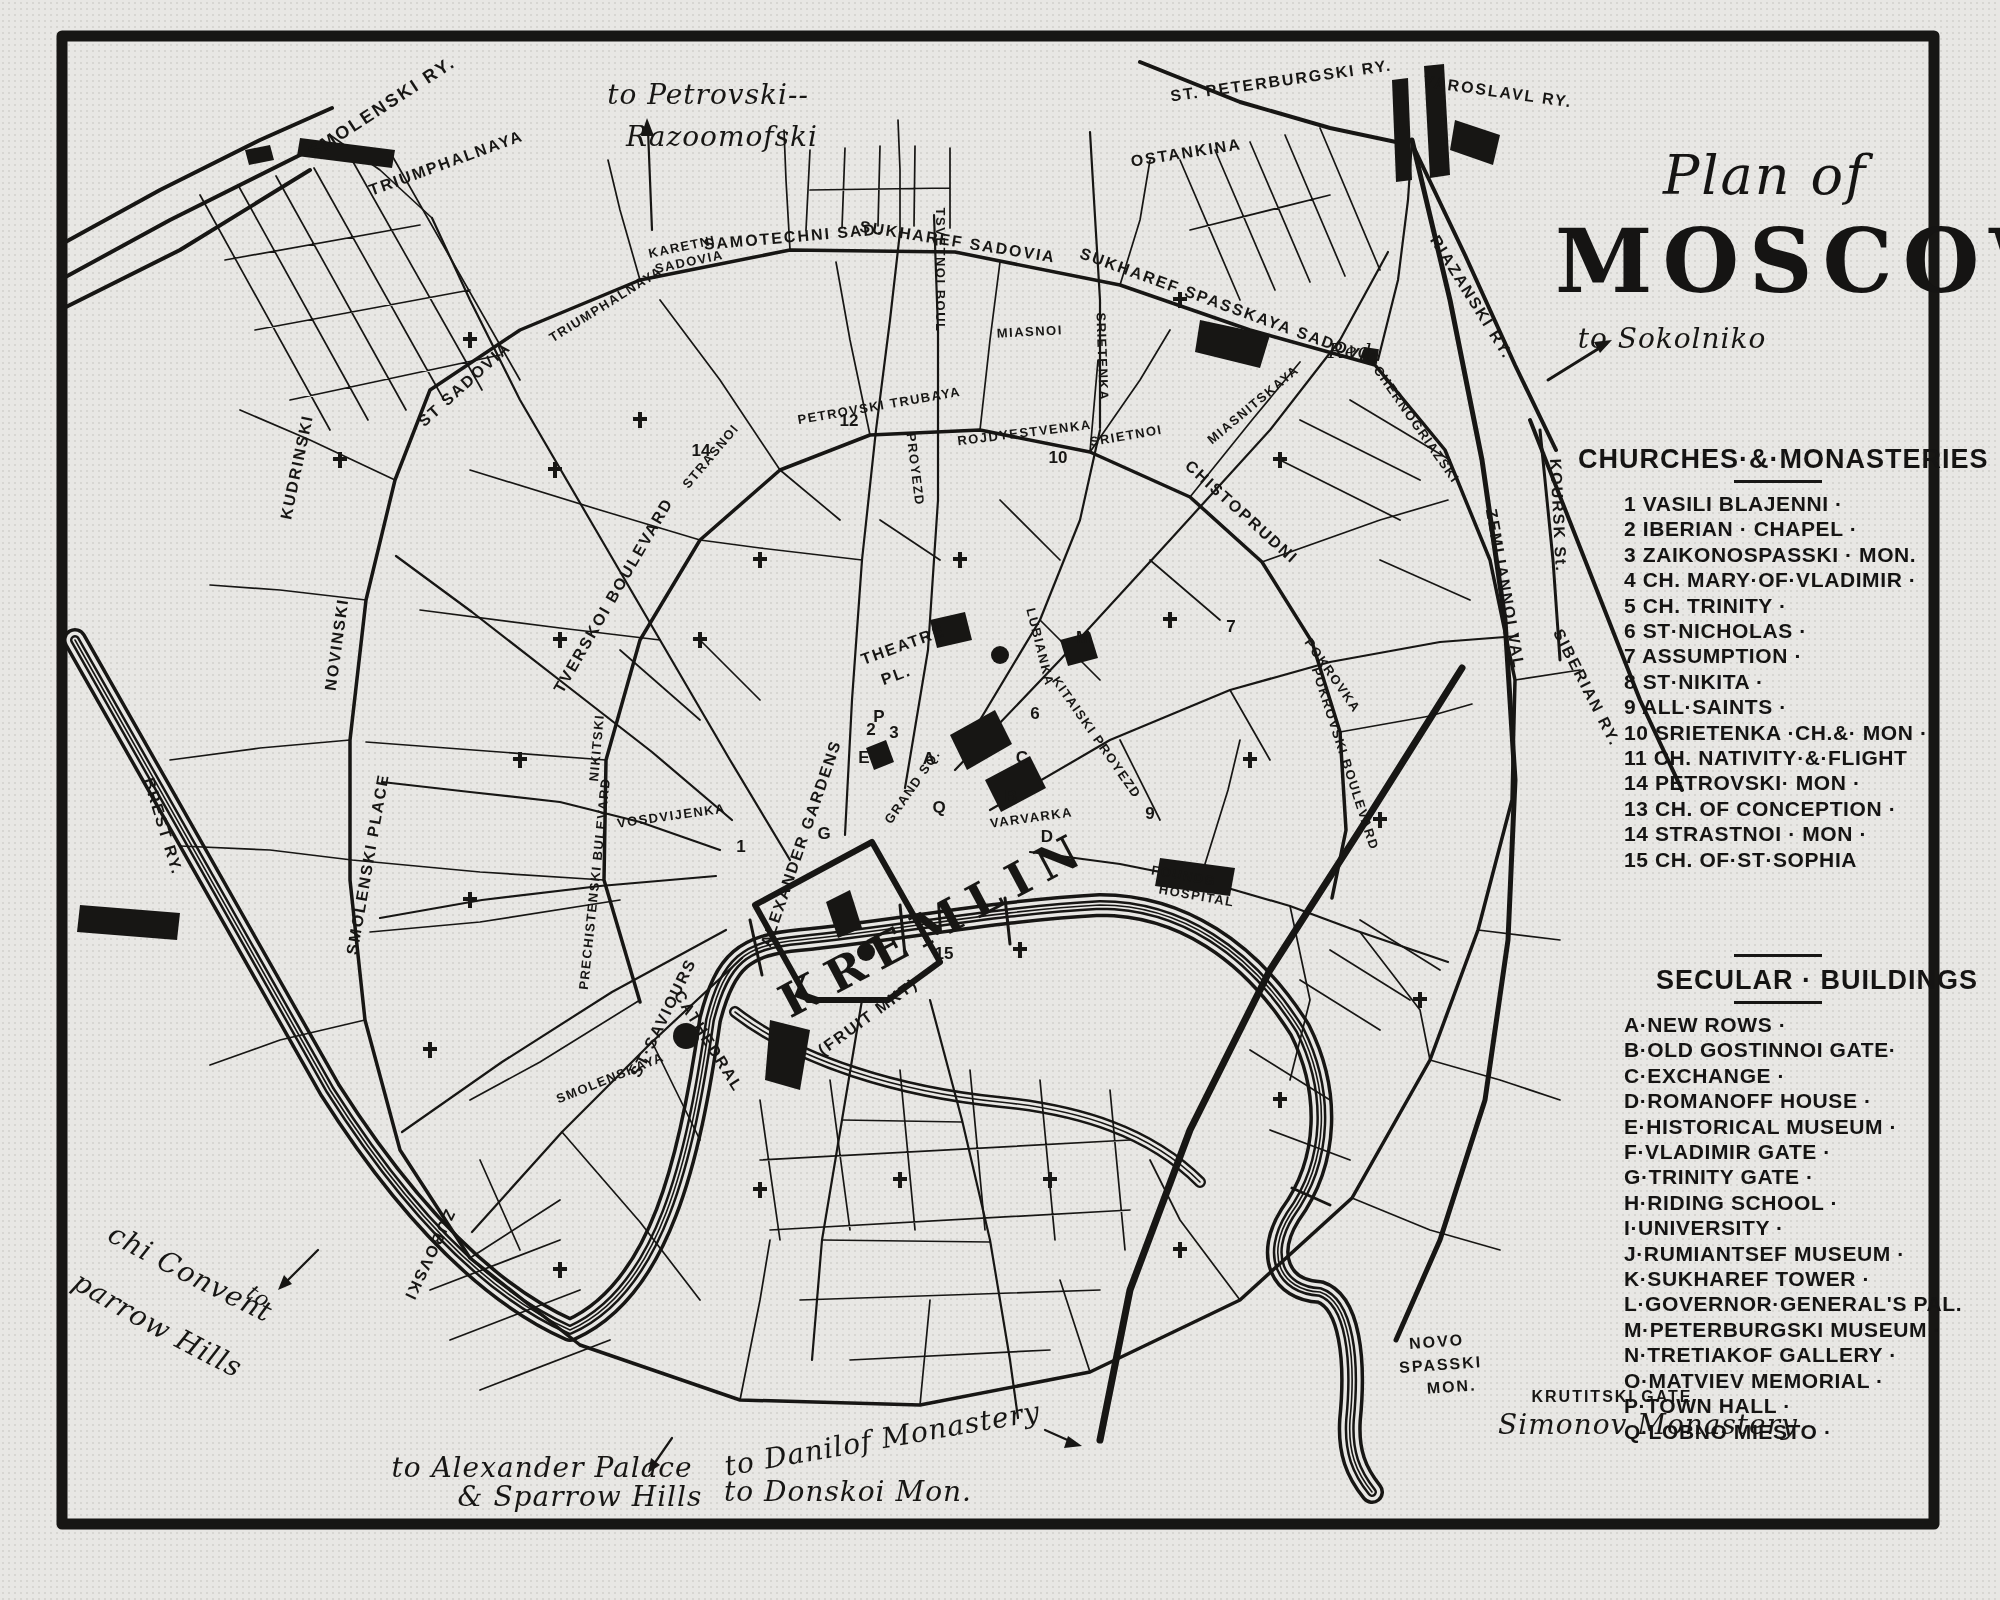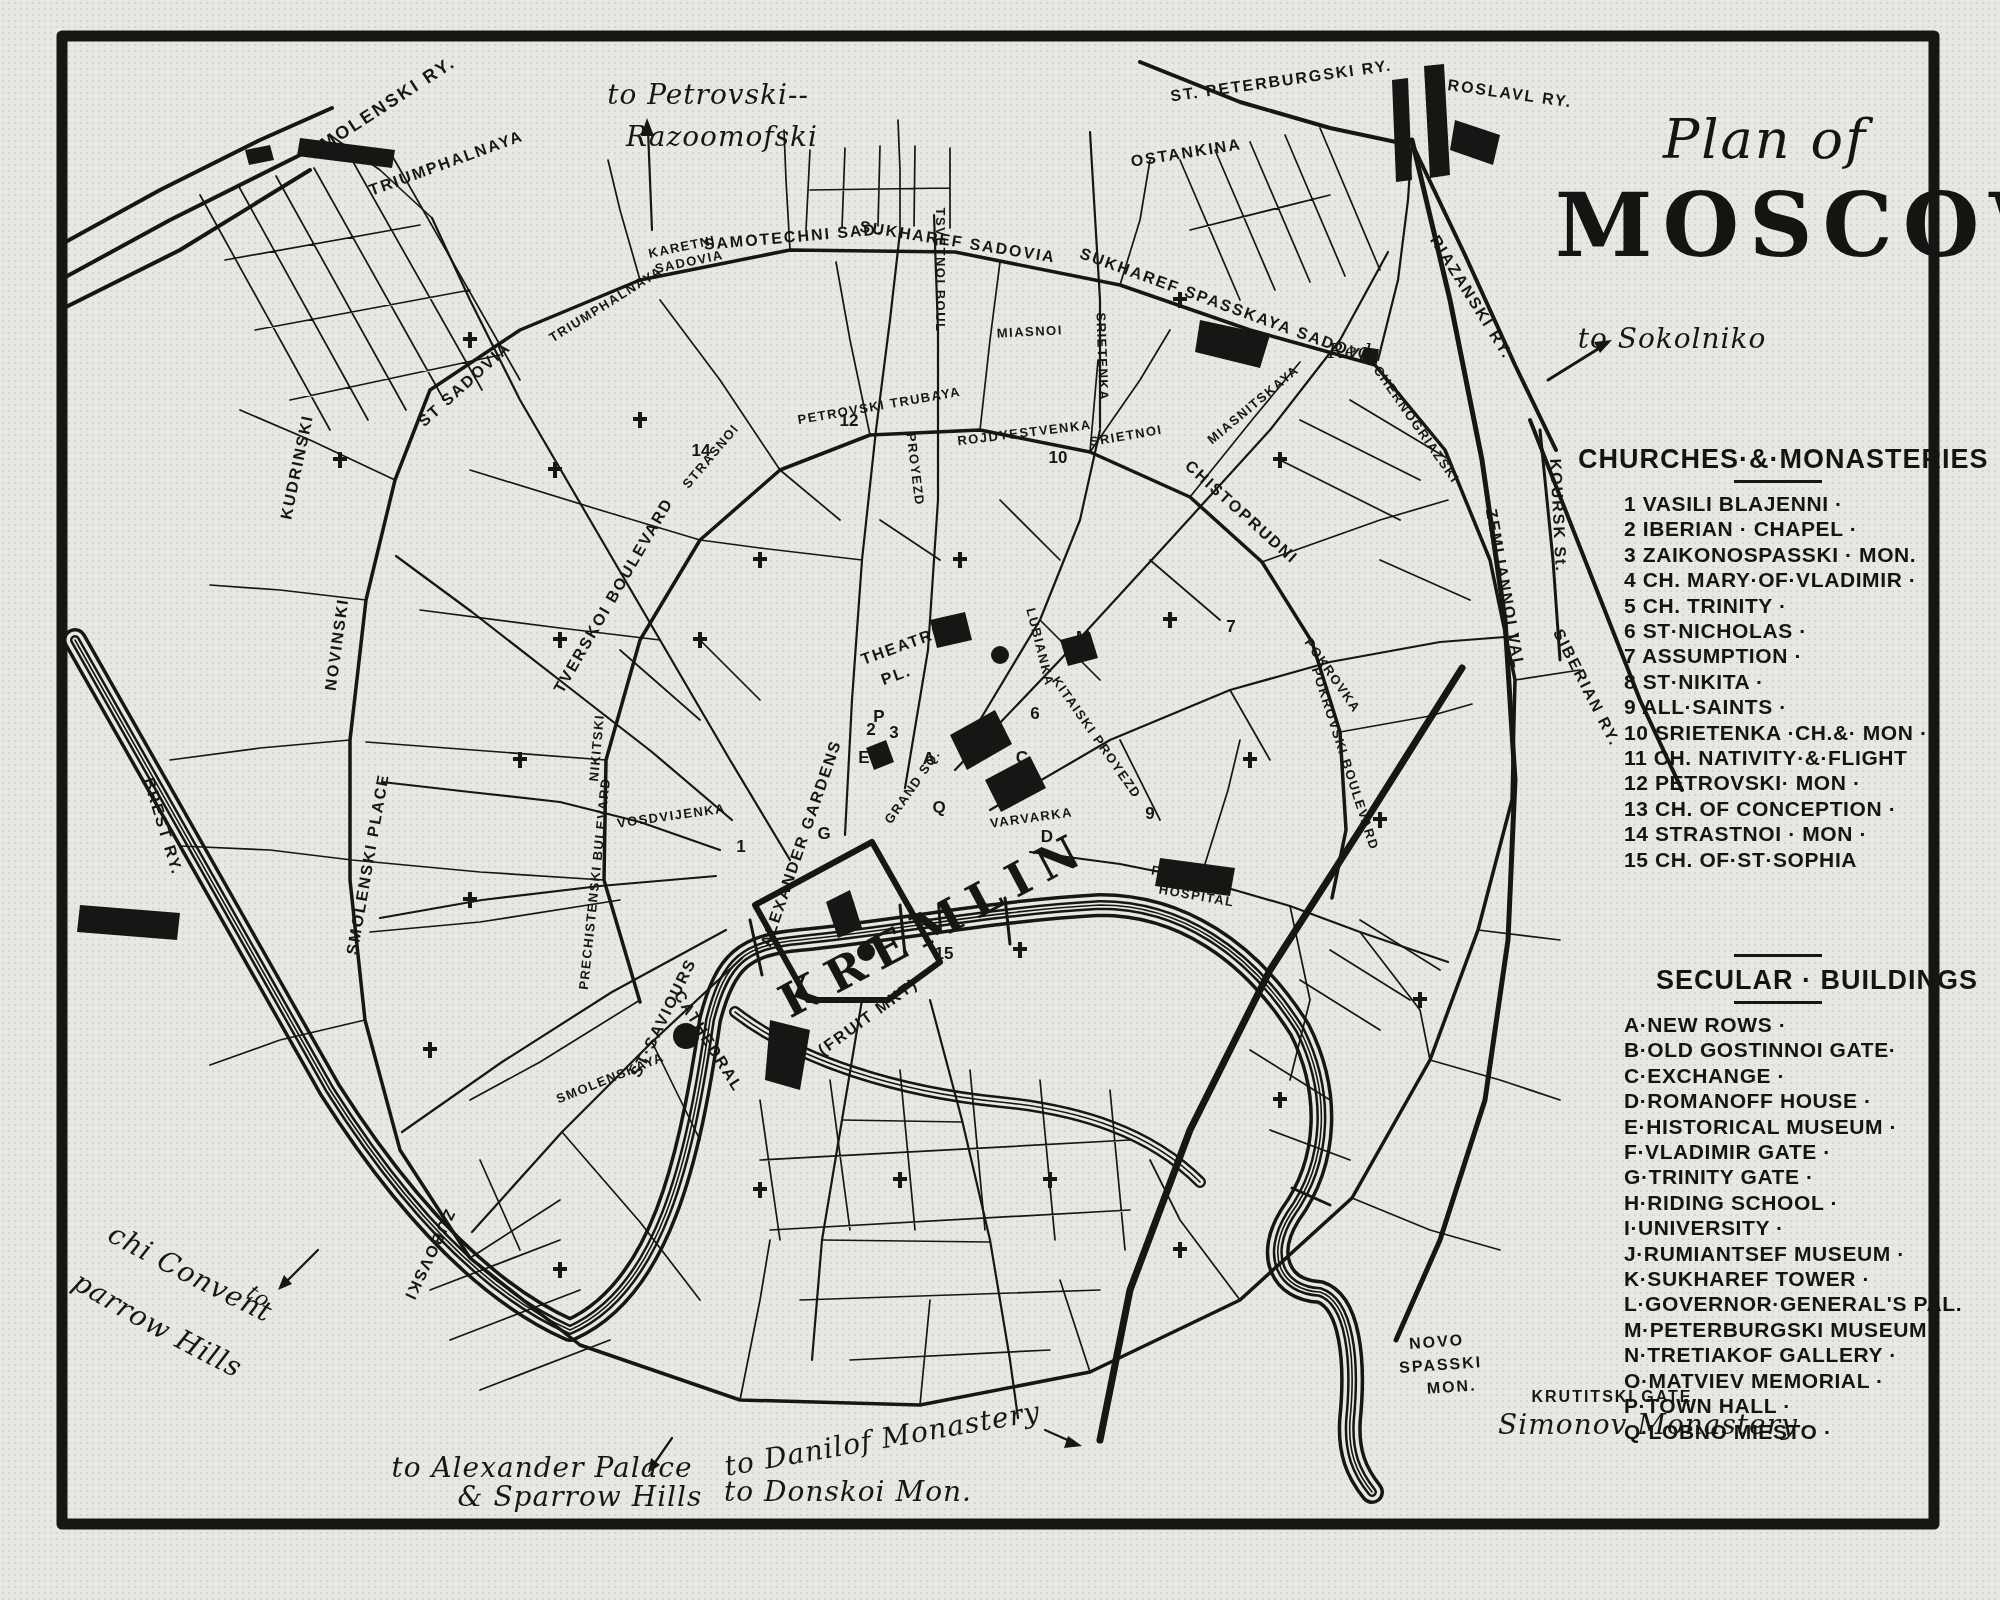--- a/index.html
+++ b/index.html
@@ -25,21 +25,21 @@
   .sm  {font:700 18px "Liberation Sans",sans-serif;letter-spacing:2.5px;text-anchor:middle;}
   .smp {font:700 16px "Liberation Sans",sans-serif;letter-spacing:2px;text-anchor:middle;}
   .tny {font:700 13px "Liberation Sans",sans-serif;letter-spacing:1.5px;text-anchor:middle;}
   .big {font:700 46px "DejaVu Serif",serif;letter-spacing:12px;text-anchor:middle;}
   .hand{font:italic 28px "DejaVu Serif",serif;letter-spacing:1px;text-anchor:middle;}
   .hands{font:italic 21px "DejaVu Serif",serif;letter-spacing:1px;text-anchor:middle;}
   .mark{font:700 17px "Liberation Sans",sans-serif;text-anchor:middle;}
   
   .overlay{position:absolute;pointer-events:none;}
   #title{left:1555px;top:108px;width:420px;text-align:center;}
-  #title .t1{font:italic 54px "DejaVu Serif",serif;letter-spacing:2px;}
+  #title .t1{font:italic 54px "DejaVu Serif",serif;letter-spacing:2px;margin-top:36px;}
   #title .t2{font:700 88px "DejaVu Serif",serif;letter-spacing:10px;margin-top:2px;}
   .legend{left:1578px;width:400px;}
   #legend-churches{top:444px;}
   #legend-secular{top:949px;}
   .legend .heading{font:700 27px "Liberation Sans",sans-serif;letter-spacing:1px;text-align:right;white-space:nowrap;}
   .legend .rule{width:88px;height:0;border-top:3px solid #171614;margin:5px auto 8px auto;}
   .legend .row{font:700 21px "Liberation Sans",sans-serif;letter-spacing:0.6px;line-height:25.4px;padding-left:46px;white-space:nowrap;}
 </style>
 </head>
 <body>
@@ -308,21 +308,21 @@
   <div class="row">2 IBERIAN · CHAPEL  ·</div>
   <div class="row">3 ZAIKONOSPASSKI · MON.</div>
   <div class="row">4 CH. MARY·OF·VLADIMIR ·</div>
   <div class="row">5 CH. TRINITY ·</div>
   <div class="row">6 ST·NICHOLAS ·</div>
   <div class="row">7 ASSUMPTION ·</div>
   <div class="row">8 ST·NIKITA ·</div>
   <div class="row">9 ALL·SAINTS ·</div>
   <div class="row">10 SRIETENKA ·CH.&amp;· MON ·</div>
   <div class="row">11 CH. NATIVITY·&amp;·FLIGHT</div>
-  <div class="row">12 PETROVSKI· MON ·</div>
+  <div class="row">14 PETROVSKI· MON ·</div>
   <div class="row">13 CH. OF CONCEPTION ·</div>
   <div class="row">14 STRASTNOI · MON ·</div>
   <div class="row">15 CH. OF·ST·SOPHIA</div>
 </div>
 
 <div id="legend-secular" class="overlay legend">
   <div class="rule"></div>
   <div class="heading">SECULAR · BUILDINGS</div>
   <div class="rule"></div>
   <div class="row">A·NEW ROWS ·</div>

